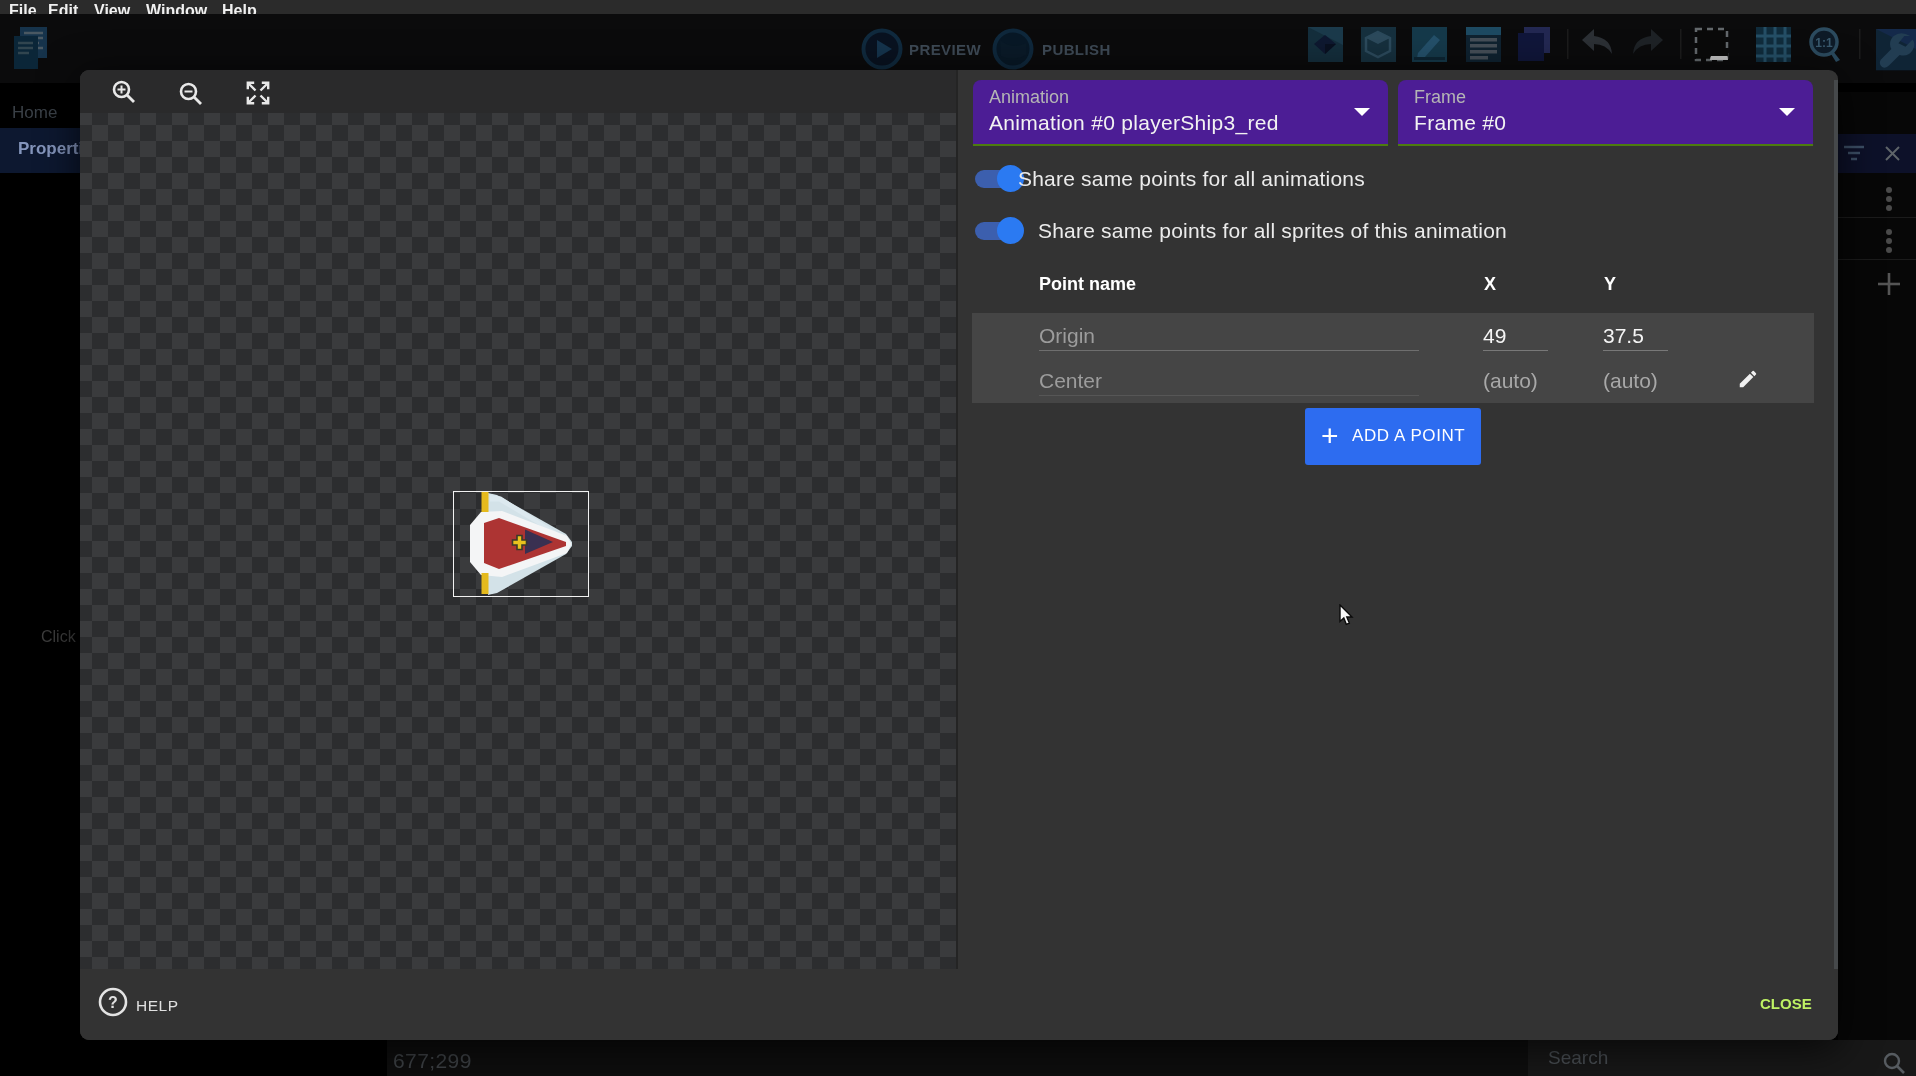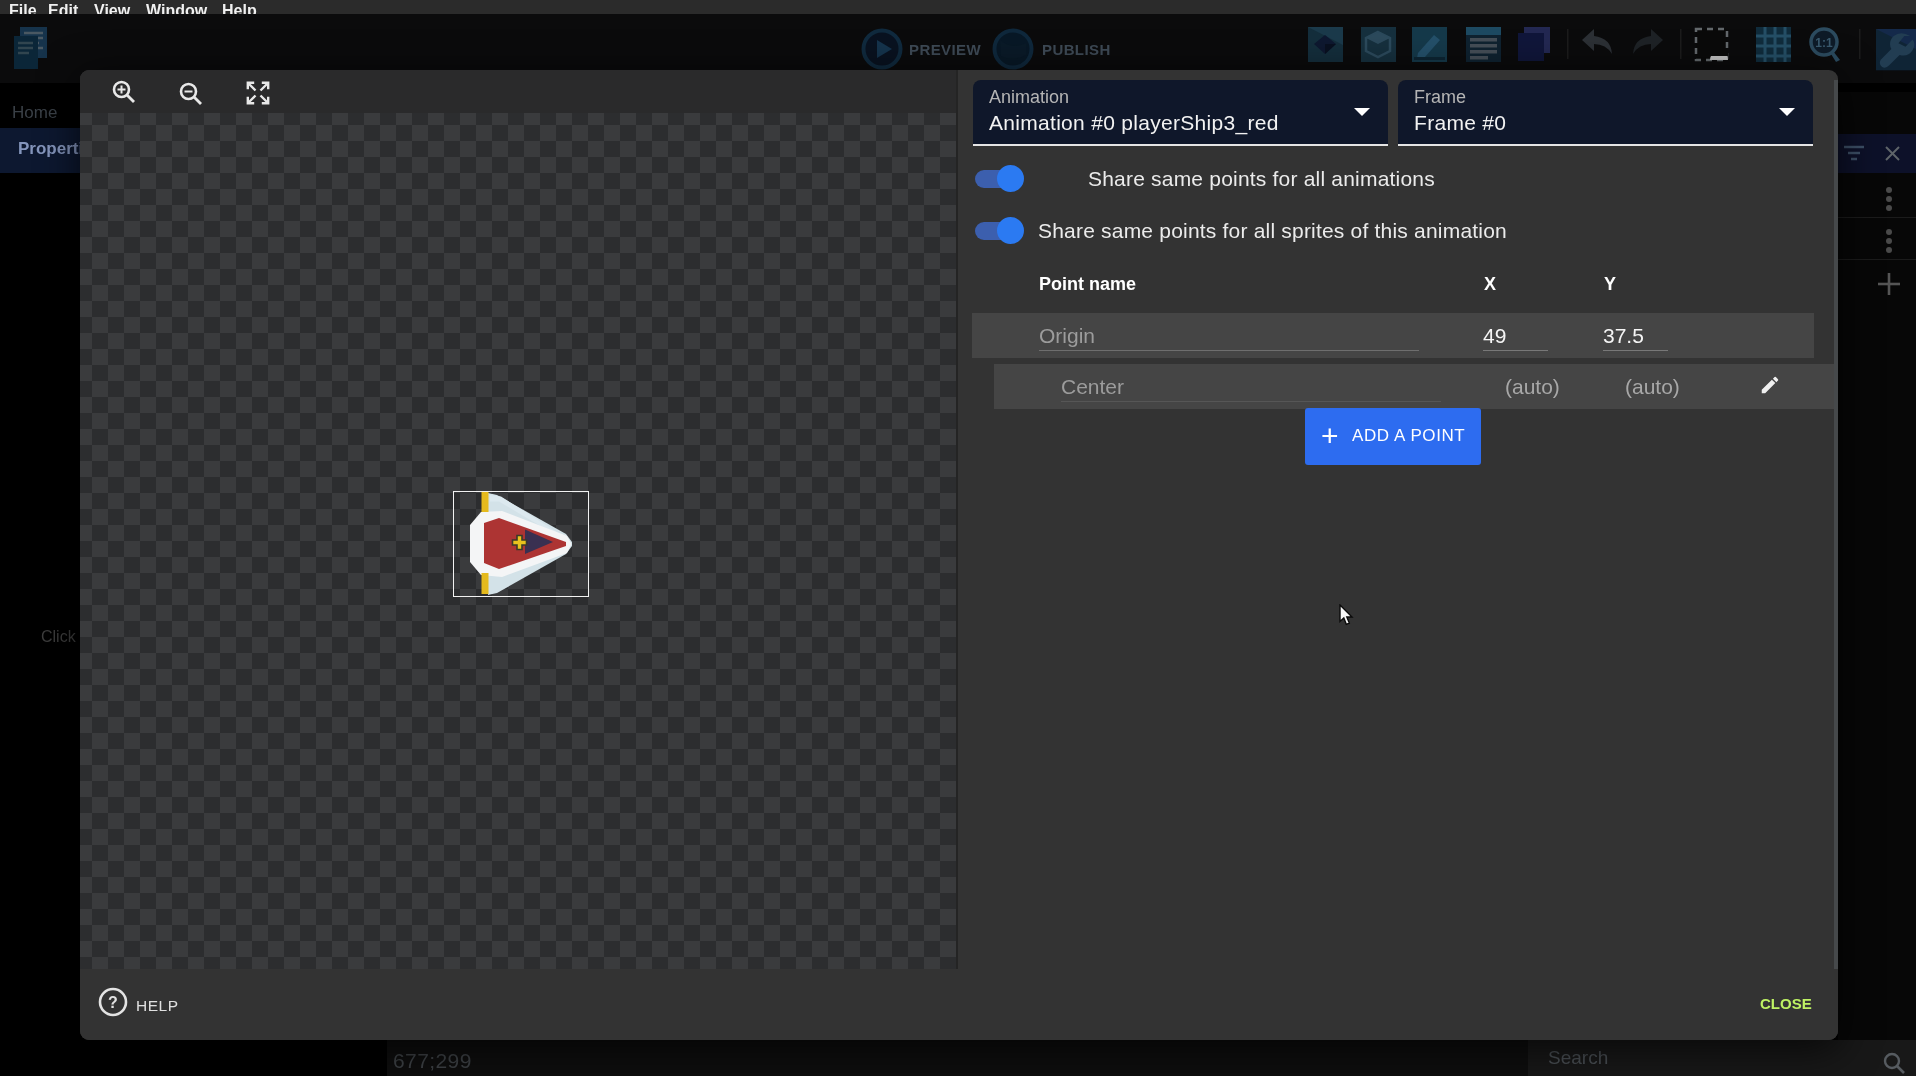--- a/index.html
+++ b/index.html
@@ -29,22 +29,22 @@
   #dialog{left:80px;top:70px;width:1758px;height:970px;background:#333333;border-radius:9px;
           overflow:hidden;box-shadow:0 8px 40px rgba(0,0,0,.7);}
   #ltoolbar{left:0;top:0;width:876px;height:43px;background:#2a2a2b;}
   #checker{left:0;top:43px;width:876px;height:856px;
     background:
       repeating-conic-gradient(#2c2d2f 0% 25%, #3a3b3d 0% 50%);
     background-size:32px 32px;background-position:-4px -4px;}
   #vdiv{left:876px;top:0;width:2px;height:899px;background:#242424;}
   #spritebox{left:373px;top:421px;width:136px;height:106px;border:1px solid #f2f2f2;}
   
-  .sel{position:absolute;width:415px;height:66px;background:#0f172a;border-radius:8px 8px 0 0;
-       border-bottom:2px solid #e5e5e5;}
+  .sel{position:absolute;width:415px;height:66px;background:#4c1d95;border-radius:8px 8px 0 0;
+       border-bottom:2px solid #4d7c0f;}
   .sel .lab{position:absolute;left:16px;top:7px;font-size:18px;color:#b5b5b5;}
   .sel .val{position:absolute;left:16px;top:31px;font-size:21px;color:#f2f2f2;letter-spacing:.3px;}
   .sel .arr{position:absolute;right:18px;top:28px;width:0;height:0;
             border-left:8px solid transparent;border-right:8px solid transparent;
             border-top:8px solid #fff;}
   
   .tgl-track{position:absolute;width:48px;height:18px;border-radius:9px;background:#3c5fae;}
   .tgl-thumb{position:absolute;width:27px;height:27px;border-radius:50%;background:#2b7af2;}
   .tgl-lab{position:absolute;font-size:21px;color:#ebebeb;letter-spacing:.2px;}
   
@@ -263,39 +263,39 @@
       <div class="arr"></div>
   </div>
   <div class="sel" style="left:1318px;top:10px;">
     <div class="lab">Frame</div>
       <div class="val">Frame #0</div>
       <div class="arr"></div>
   </div>
 
   <div class="tgl-track" style="left:895px;top:100px;"></div>
   <div class="tgl-thumb" style="left:917px;top:95px;"></div>
-  <div class="tgl-lab" style="left:1008px;top:97px;">Share same points for all animations</div>
+  <div class="tgl-lab" style="left:938px;top:97px;">Share same points for all animations</div>
 
   <div class="tgl-track" style="left:895px;top:152px;"></div>
   <div class="tgl-thumb" style="left:917px;top:147px;"></div>
   <div class="tgl-lab" style="left:958px;top:149px;">Share same points for all sprites of this animation</div>
 
   <div class="abs" style="left:959px;top:204px;font-size:18px;font-weight:700;color:#fff;">Point name</div>
   <div class="abs" style="left:1404px;top:204px;font-size:18px;font-weight:700;color:#fff;">X</div>
   <div class="abs" style="left:1524px;top:204px;font-size:18px;font-weight:700;color:#fff;">Y</div>
 
   <div class="trow" style="top:235px;margin-top:8px;">
     <div class="rowname">Origin</div>
     <div class="uline" style="left:67px;top:37px;width:380px;background:#6e6e6e;"></div>
     <div class="rowval" style="left:511px;">49</div>
     <div class="uline" style="left:511px;top:37px;width:65px;"></div>
     <div class="rowval" style="left:631px;">37.5</div>
     <div class="uline" style="left:631px;top:37px;width:65px;"></div>
   </div>
-  <div class="trow" style="top:294px;margin-left:22px;">
+  <div class="trow" style="top:288px;">
     <div class="rowname">Center</div>
     <div class="uline" style="left:67px;top:37px;width:380px;background:#565656;"></div>
     <div class="rowval auto" style="left:511px;">(auto)</div>
     <div class="rowval auto" style="left:631px;">(auto)</div>
     <svg class="abs" style="left:765px;top:10px;" width="22" height="22" viewBox="0 0 24 24">
       <path d="M3 17.25V21h3.75L17.8 9.94l-3.75-3.75L3 17.25zM20.7 7a1 1 0 0 0 0-1.4l-2.3-2.3a1 1 0 0 0-1.4 0l-1.8 1.83 3.75 3.75L20.7 7z" fill="#f0f0f0"></path>
     </svg>
   </div>
 
   <div class="abs" id="addbtn">

